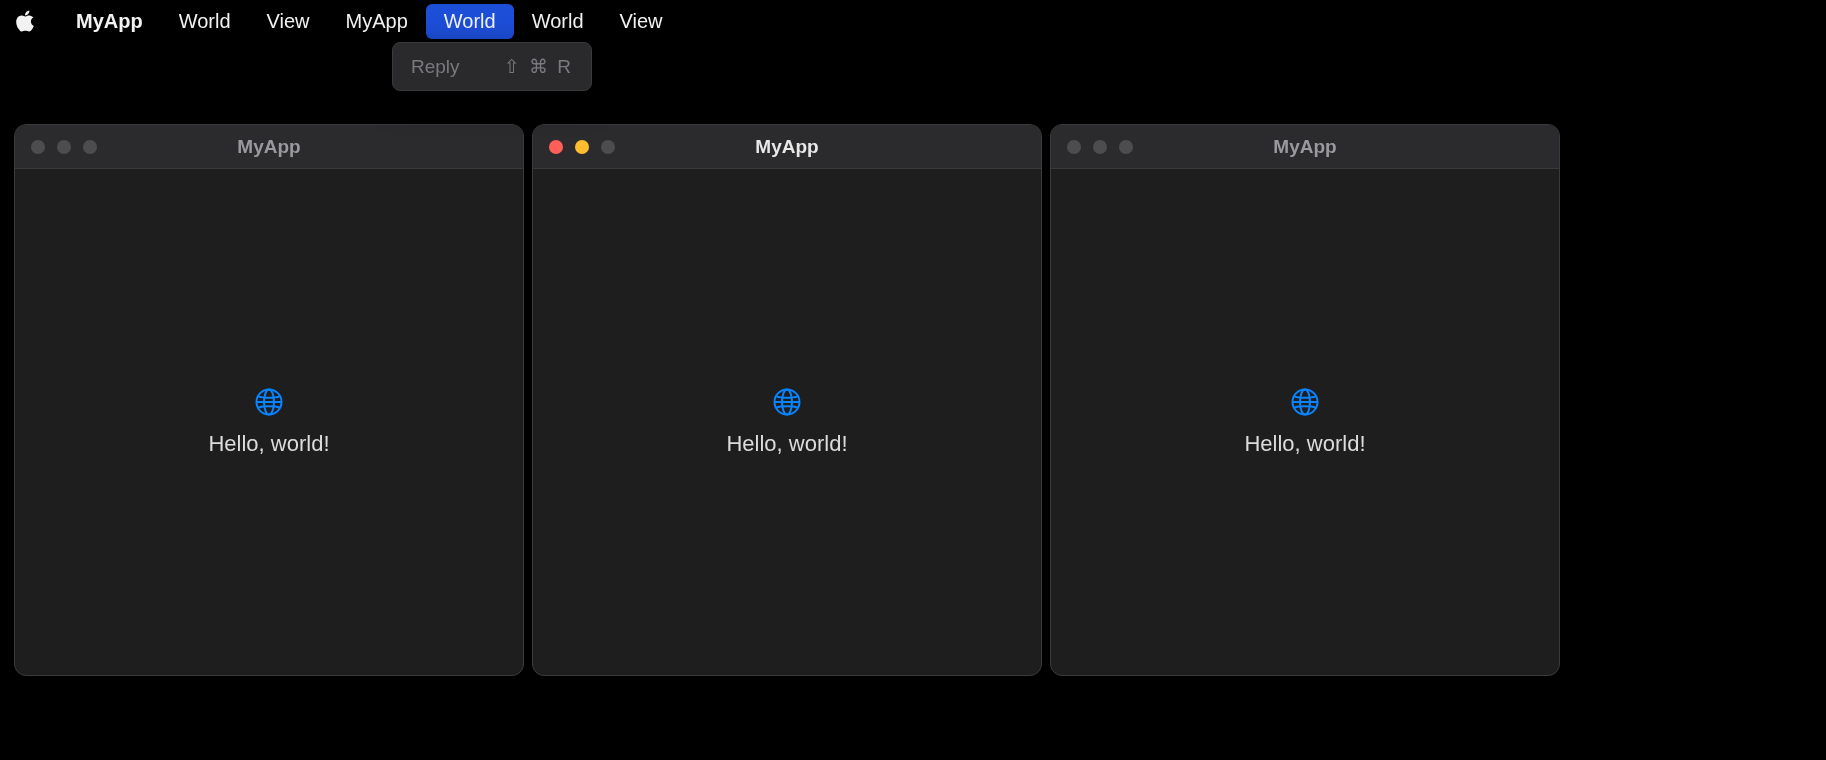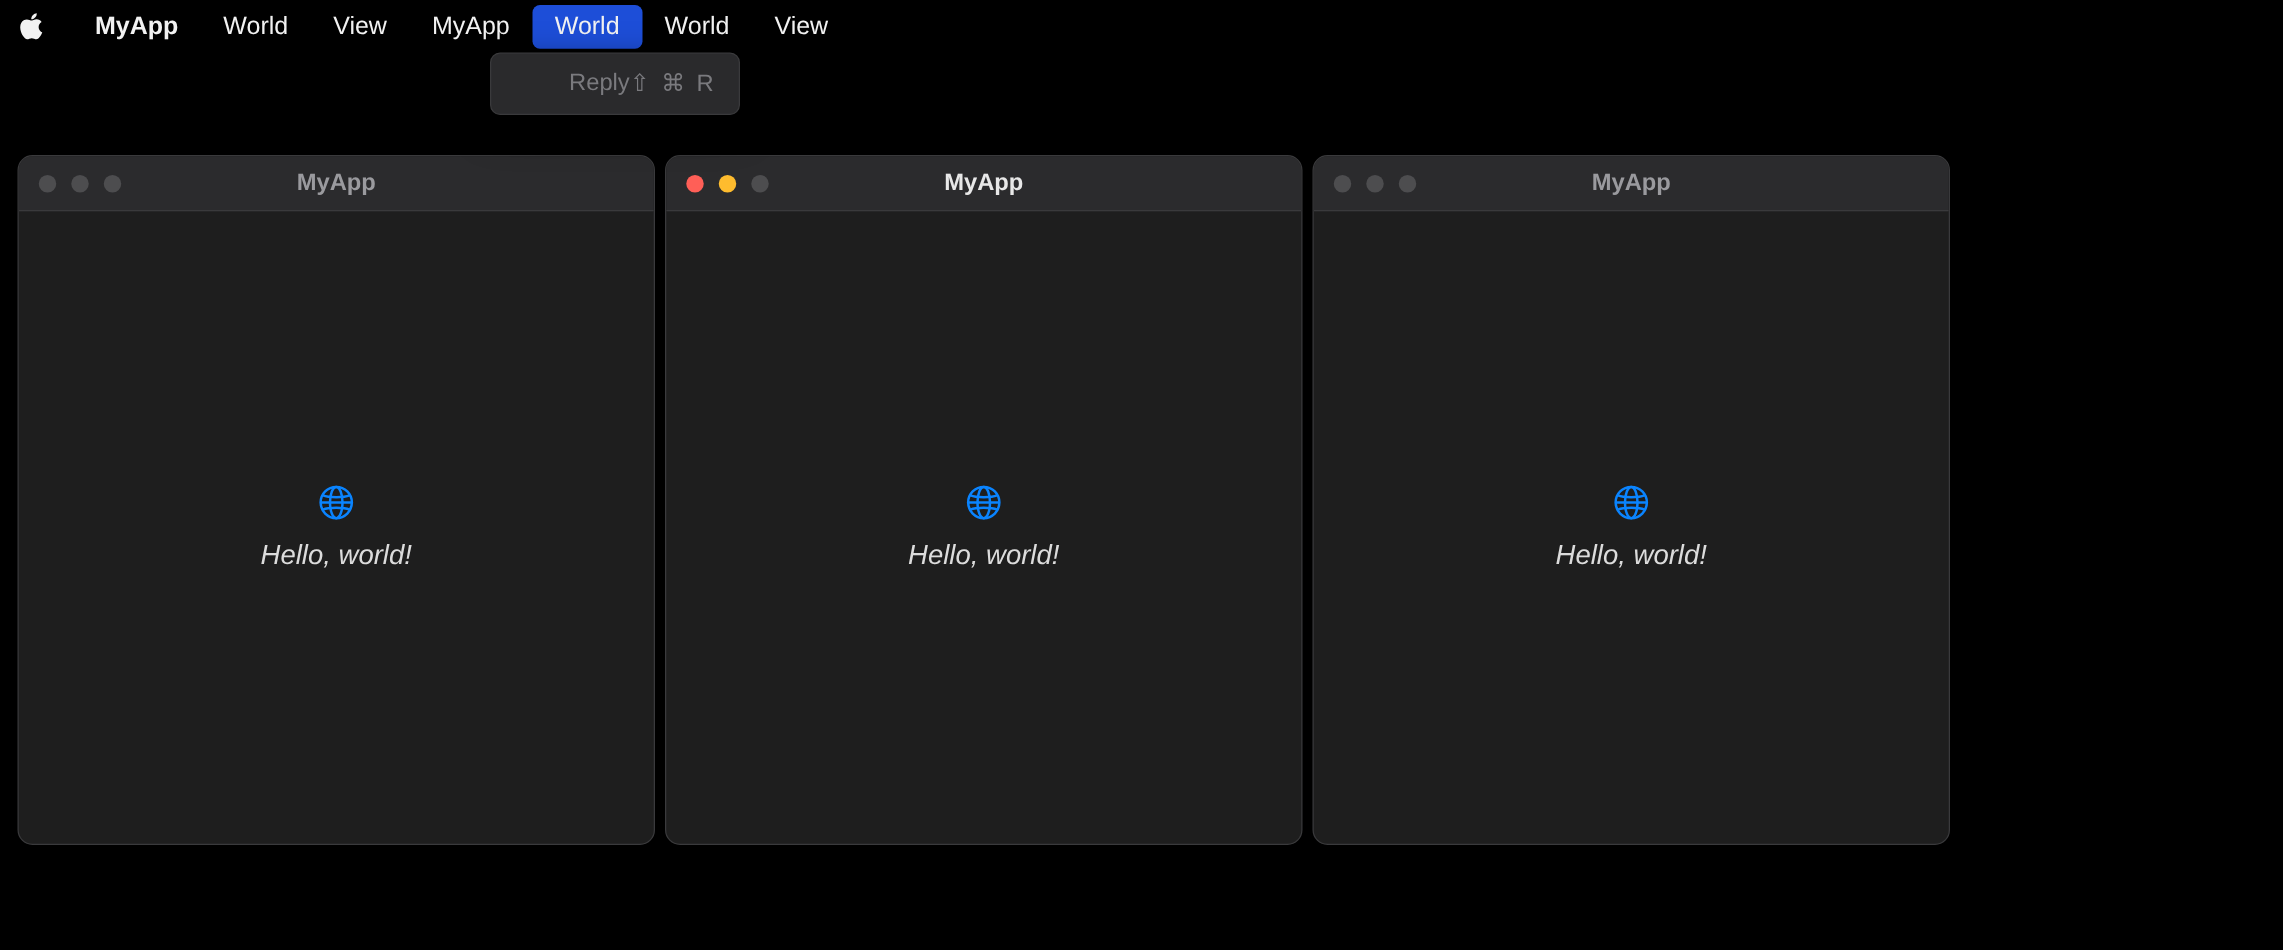--- a/index.html
+++ b/index.html
@@ -47,21 +47,21 @@
     background: #2a2a2c;
     border: 1px solid #3a3a3c;
     border-radius: 8px;
     padding: 6px;
     min-width: 200px;
     box-shadow: 0 10px 30px rgba(0,0,0,0.6);
     z-index: 200;
   }
   .dropdown-item {
     display: flex;
-    justify-content: flex-end;
+    justify-content: space-between;
     align-items: center;
     padding: 6px 12px;
     border-radius: 5px;
     font-size: 19px;
     color: #7a7a7e;   
     cursor: default;
   }
   .dropdown-item .shortcut {
     letter-spacing: 2px;
     color: #7a7a7e;
@@ -117,21 +117,20 @@
   }
   .app-window.focused .window-title { color: #e8e8e8; }
 
   .window-content {
     height: calc(100% - 44px);
     display: flex;
     flex-direction: column;
     align-items: center;
     justify-content: center;
     gap: 14px;
-    font-style: italic;
   }
   .globe-icon {
     width: 30px;
     height: 30px;
     stroke: #0a84ff;
     fill: none;
     stroke-width: 1.6;
   }
   .hello-text {
     font-size: 22px;

